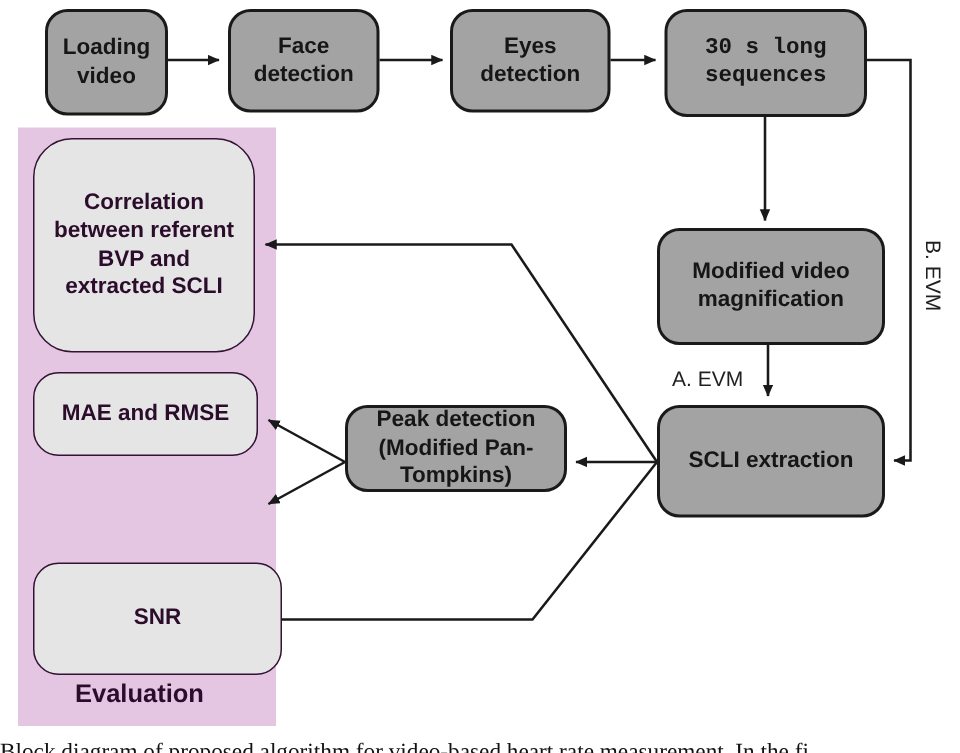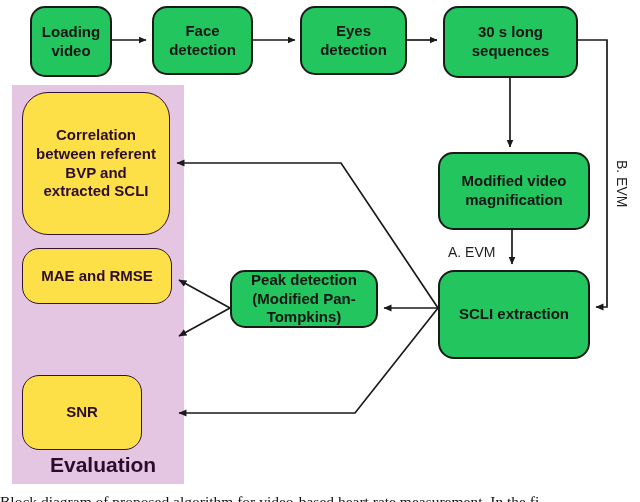--- a/index.html
+++ b/index.html
@@ -7,39 +7,39 @@
     position:relative;width:640px;height:502px;background:#ffffff;
     overflow:hidden;font-family:"Liberation Sans",sans-serif;
   }
   #arrow-layer{position:absolute;left:0;top:0;width:640px;height:502px;z-index:1;}
   .node{
     position:absolute;z-index:2;box-sizing:border-box;
     display:flex;align-items:center;justify-content:center;text-align:center;
     font-weight:bold;color:#161616;line-height:1.25;
   }
   .white-node{
-    background:#22c55e;border:2.2px solid #1a1a1a;border-radius:15px;
+    background:#a3a3a3;border:2.2px solid #1a1a1a;border-radius:15px;
     font-size:15px;padding:4px 8px;
   }
   .purple-region{
     position:absolute;left:12px;top:85px;width:172px;height:399px;
     background:#e4c6e3;z-index:1;
   }
   .purple-node{
-    background:#fde047;border:1.6px solid #331233;border-radius:17px;
+    background:#e5e5e5;border:1.6px solid #331233;border-radius:17px;
     color:#2b0d2b;font-size:15px;padding:4px 10px;z-index:2;
   }
   .side-label{
     position:absolute;z-index:2;color:#1f1f1f;font-size:14px;font-weight:normal;
   }
   #b-evm-label{
     writing-mode:vertical-rl;
   }
   #evaluation-label{
-    position:absolute;z-index:2;color:#2b0d2b;font-weight:bold;font-size:21px;
+    position:absolute;z-index:2;color:#2b0d2b;font-weight:bold;font-size:17px;
   }
   #caption{
     position:absolute;left:0;top:493px;width:640px;z-index:3;
     font-family:"Liberation Serif",serif;font-size:15.5px;color:#121212;
     white-space:nowrap;background:transparent;
   }
 </style>
 </head>
 <body>
 
@@ -67,34 +67,34 @@
       <path d="M230 308 L179 336" marker-end="url(#arw)"></path>
     </g>
   </svg>
 
   <div class="node white-node" style="left:30px;top:6px;width:82px;height:71px;">Loading video</div>
 
   <div class="node white-node" style="left:300px;top:6px;width:107px;height:69px;">Eyes detection</div>
 
   <div class="node white-node" style="left:152px;top:6px;width:101px;height:69px;">Face detection</div>
 
-  <div class="node white-node" style="left:443px;top:6px;width:135px;height:72px;">30 s long sequences</div>
+  <div class="node white-node" style="left:443px;top:6px;width:135px;height:72px;font-family:Liberation Mono, monospace;">30 s long sequences</div>
 
   <div class="node white-node" style="left:438px;top:152px;width:152px;height:78px;">Modified video magnification</div>
 
-  <div class="node white-node" style="left:438px;top:270px;width:152px;height:89px;border-radius:16px;">SCLI extraction</div>
+  <div class="node white-node" style="left:438px;top:270px;width:152px;height:75px;">SCLI extraction</div>
 
   <div class="node white-node" style="left:230px;top:270px;width:148px;height:58px;">Peak detection (Modified Pan-Tompkins)</div>
 
   <div class="node purple-node" style="left:22px;top:92px;width:148px;height:143px;border-radius:26px;">Correlation between referent BVP and extracted SCLI</div>
 
   <div class="node purple-node" style="left:22px;top:248px;width:150px;height:56px;text-align:right;">MAE and RMSE</div>
 
 
-  <div class="node purple-node" style="left:22px;top:375px;width:120px;height:75px;">SNR</div>
+  <div class="node purple-node" style="left:22px;top:375px;width:166px;height:75px;">SNR</div>
 
   <div class="side-label" style="left:448px;top:244px;">A. EVM</div>
 
   <div id="b-evm-label" class="side-label" style="left:614px;top:160px;">B. EVM</div>
 
   <div id="evaluation-label" style="left:50px;top:453px;">Evaluation</div>
 
   <div id="caption">Block diagram of proposed algorithm for video-based heart rate measurement. In the fi</div>
 
 </div>

